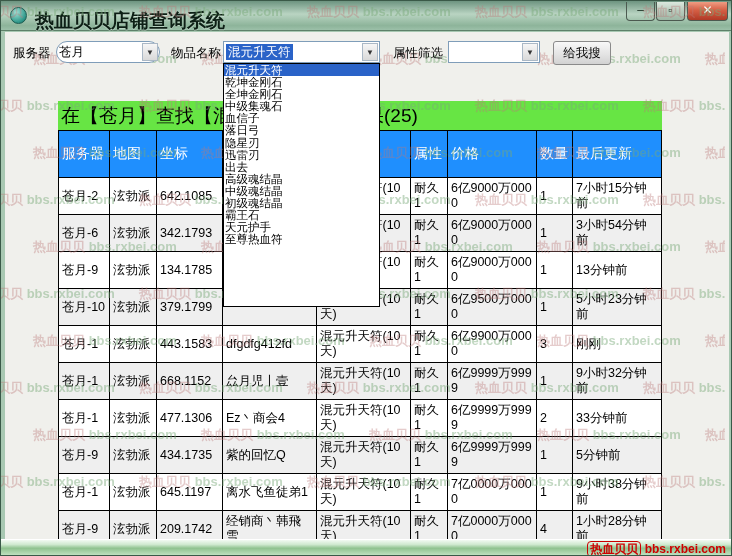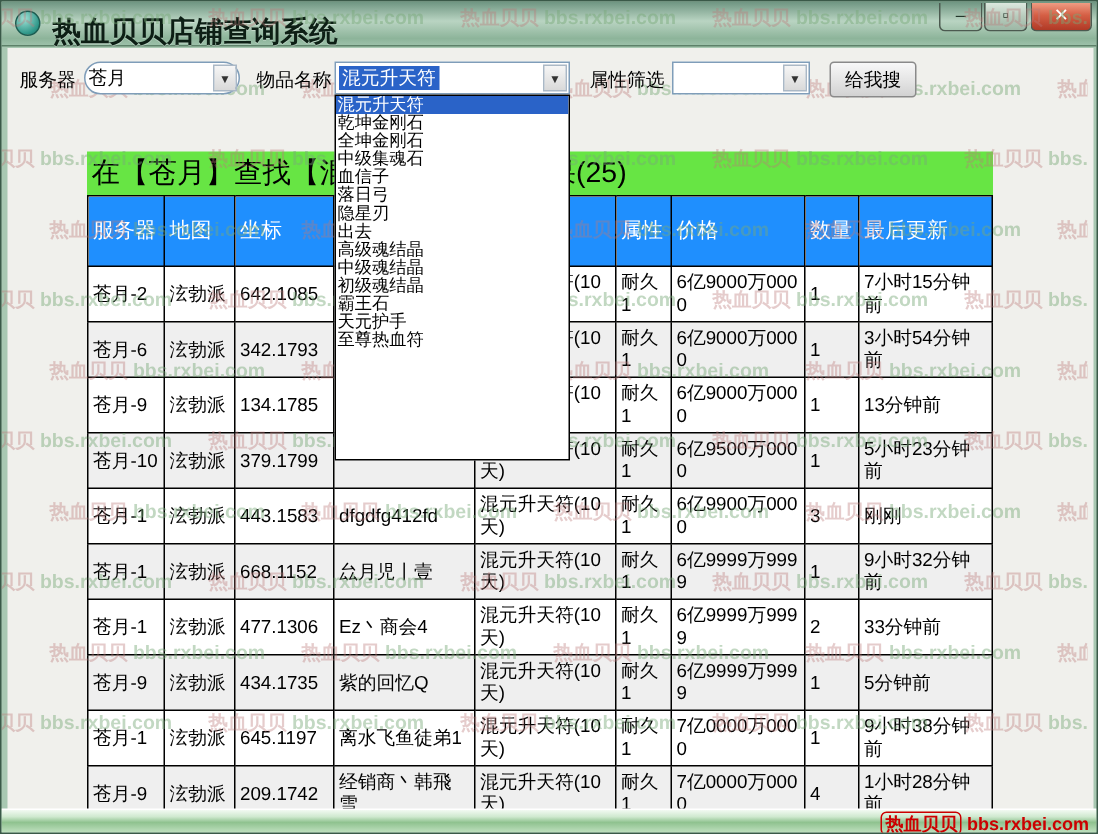--- a/index.html
+++ b/index.html
@@ -291,20 +291,21 @@
     </div>
 
   <div id="dropdown">
       <div class="dd-item sel">混元升天符</div>
       <div class="dd-item">乾坤金刚石</div>
       <div class="dd-item">全坤金刚石</div>
       <div class="dd-item">中级集魂石</div>
       <div class="dd-item">血信子</div>
       <div class="dd-item">落日弓</div>
       <div class="dd-item">隐星刃</div>
+      <div class="dd-item">迅雷刃</div>
       <div class="dd-item">出去</div>
       <div class="dd-item">高级魂结晶</div>
       <div class="dd-item">中级魂结晶</div>
       <div class="dd-item">初级魂结晶</div>
       <div class="dd-item">霸王石</div>
       <div class="dd-item">天元护手</div>
       <div class="dd-item">至尊热血符</div>
     </div>
 
   <div id="redwm">

